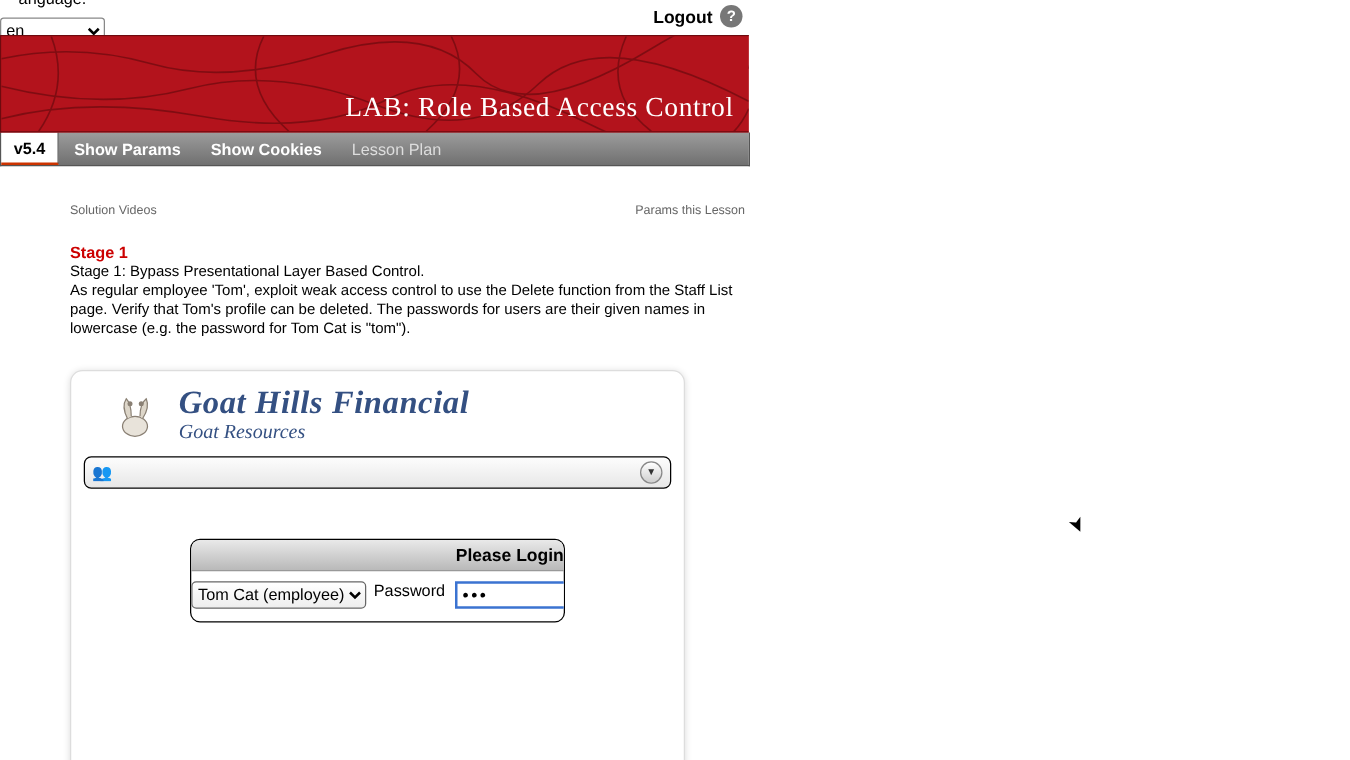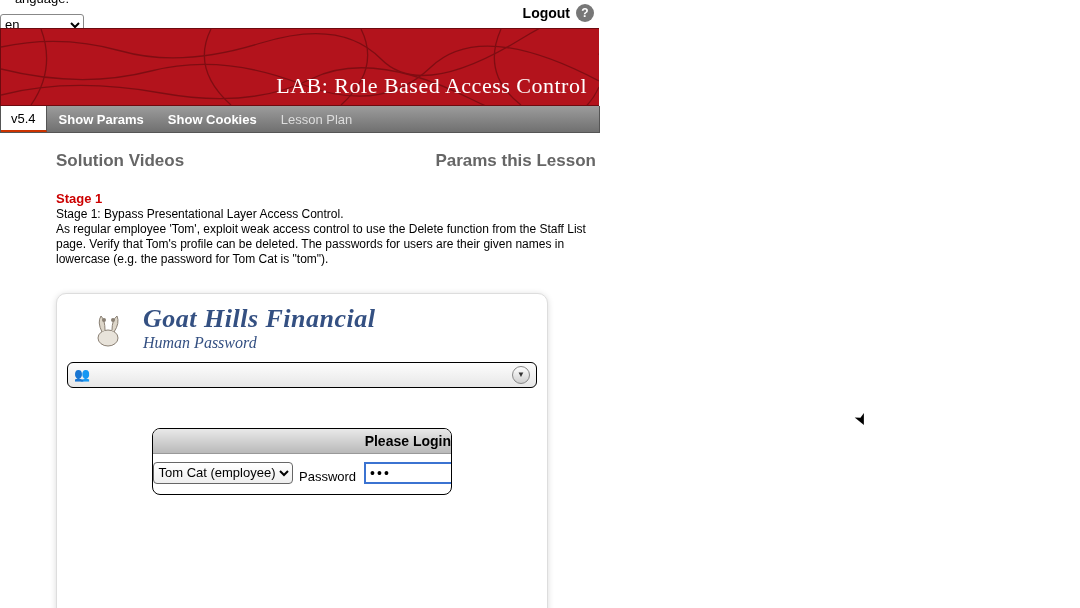--- a/index.html
+++ b/index.html
@@ -6,41 +6,41 @@
   body{width:1080px;height:608px;background:#fff;position:relative;overflow:hidden;}
   .topbar{display:flex;align-items:center;justify-content:space-between;height:26px;padding:0 0 0 0;}
   .lang{display:flex;align-items:center;gap:8px;font-size:13px;flex-direction:column;}
   .lang select{font-size:13px;height:22px;width:84px;border:1px solid #888;border-radius:3px;background:#fff;}
   .logout{display:flex;align-items:center;gap:6px;font-weight:bold;font-size:14px;}
   .help-circle{width:18px;height:18px;border-radius:50%;background:#777;color:#fff;display:flex;align-items:center;justify-content:center;font-size:12px;font-weight:bold;}
   .banner{position:relative;width:598px;height:76px;background:#b3131c;border:1px solid #6e0a0f;border-right:none;overflow:hidden;margin-top:2px;}
   .banner svg{position:absolute;inset:0;}
   .banner-title{position:absolute;right:12px;bottom:6px;color:#fff;font-size:22px;font-family:Georgia,'Times New Roman',serif;letter-spacing:.5px;}
   .tabbar{width:598px;height:26px;background:linear-gradient(#9c9c9c,#707070);border:1px solid #555;border-top:none;display:flex;align-items:stretch;}
-  .tab-active{background:#fff;color:#000;font-weight:normal;font-size:13px;padding:5px 10px 0;border-right:1px solid #555;border-bottom:2px solid #c30;}
+  .tab-active{background:#fff;color:#000;font-weight:bold;font-size:13px;padding:5px 10px 0;border-right:1px solid #555;border-bottom:2px solid #c30;}
   .tab{color:#fff;font-weight:bold;font-size:13px;padding:6px 12px 0;cursor:pointer;}
   .tab.dim{color:#ddd;font-weight:normal;}
   .content{width:598px;padding:18px 0 0 56px;box-sizing:border-box;}
-  .linksrow{display:flex;justify-content:space-between;font-weight:bold;color:#666;font-size:17px;margin:0 0 20px 0;width:540px;}
+  .linksrow{display:flex;justify-content:space-between;font-weight:normal;color:#666;font-size:10px;margin:12px 0 20px 0;width:540px;}
   .linksrow span{cursor:pointer;}
   .stage-title{color:#c00;font-weight:bold;font-size:13px;}
   .desc{font-size:12px;line-height:1.25;width:560px;margin-top:1px;}
   .card{width:490px;margin-top:26px;background:#fff;border:1px solid #ddd;border-radius:10px;box-shadow:0 1px 6px rgba(0,0,0,.15);padding:12px 0 140px 0;}
   .card-head{display:flex;align-items:center;gap:14px;padding:0 0 6px 30px;font-style:italic;}
   .goat{width:42px;height:42px;}
   .brand1{font-family:Georgia,'Times New Roman',serif;color:#345082;font-size:26px;font-weight:bold;letter-spacing:.5px;line-height:1;}
   .brand2{font-family:Georgia,'Times New Roman',serif;color:#345082;font-size:16px;line-height:1.1;margin-top:2px;}
   .wide-dd{margin:4px 10px 0 10px;height:24px;border:1.5px solid #000;border-radius:6px;background:linear-gradient(#fdfdfd,#e7e7e7);display:flex;align-items:center;justify-content:space-between;padding:0 6px;}
   .wide-dd .ico{font-size:13px;}
   .wide-dd .dd-btn{width:16px;height:16px;border:1px solid #888;border-radius:50%;background:linear-gradient(#fff,#cfcfcf);display:flex;align-items:center;justify-content:center;font-size:8px;color:#333;}
   .login-box{width:298px;margin:40px auto 0;border:1.5px solid #000;border-radius:8px;background:#fff;overflow:hidden;}
   .login-title{background:linear-gradient(#e9e9e9,#b9b9b9);text-align:right;font-weight:bold;font-size:14px;padding:4px 0;border-bottom:1px solid #999;}
   .login-body{padding:8px 0 10px;display:flex;flex-direction:row;align-items:center;gap:6px;}
   .emp-select{width:190px;height:22px;border:1px solid #666;border-radius:4px;background:linear-gradient(#fff,#eee);font-size:13px;text-align:center;}
-  .pwrow{display:flex;align-items:flex-end;gap:8px;}
+  .pwrow{display:flex;align-items:flex-start;gap:8px;}
   .pwrow label{font-size:13px;}
   .pwrow input{width:98px;height:18px;border:2px solid #3b73d1;font-size:14px;letter-spacing:2px;padding:0 4px;}
   .login-btn{padding:2px 10px;font-size:13px;border:1px solid #888;border-radius:4px;background:linear-gradient(#fdfdfd,#e3e3e3);cursor:pointer;}
   .cursor{position:absolute;left:855px;top:410px;font-size:16px;color:#000;pointer-events:none;}
 </style>
 </head>
 <body>
 
 <div class="topbar">
   <div class="lang">
@@ -79,36 +79,36 @@
 </div>
 
 <div class="content">
   <div class="linksrow">
     <span>Solution Videos</span>
     <span>Params this Lesson</span>
   </div>
 
   <div class="stage-title">Stage 1</div>
   <div class="desc">
-    <div>Stage 1: Bypass Presentational Layer Access Control.</div>
+    <div>Stage 1: Bypass Presentational Layer Based Control.</div>
     <div>As regular employee 'Tom', exploit weak access control to use the Delete function from the Staff List page. Verify that Tom's profile can be deleted. The passwords for users are their given names in lowercase (e.g. the password for Tom Cat is "tom").</div>
   </div>
 
   <div class="card">
     <div class="card-head">
       <svg class="goat" viewBox="0 0 42 42">
         <ellipse cx="21" cy="30" rx="10" ry="8" fill="#e8e3da" stroke="#8a8074"></ellipse>
         <path d="M15 24 Q10 14 14 8 Q18 12 18 22" fill="#ddd6c9" stroke="#8a8074"></path>
         <path d="M27 24 Q33 15 30 8 Q25 12 25 22" fill="#ddd6c9" stroke="#8a8074"></path>
         <circle cx="17" cy="12" r="2" fill="#8a8074"></circle>
         <circle cx="26" cy="12" r="2" fill="#8a8074"></circle>
       </svg>
       <div>
         <div class="brand1">Goat Hills Financial</div>
-        <div class="brand2">Human Password</div>
+        <div class="brand2">Goat Resources</div>
       </div>
     </div>
 
     <div class="wide-dd">
       <span class="ico">👥</span>
       <span class="dd-btn">▼</span>
     </div>
 
     <div class="login-box">
       <div class="login-title">Please Login</div>

